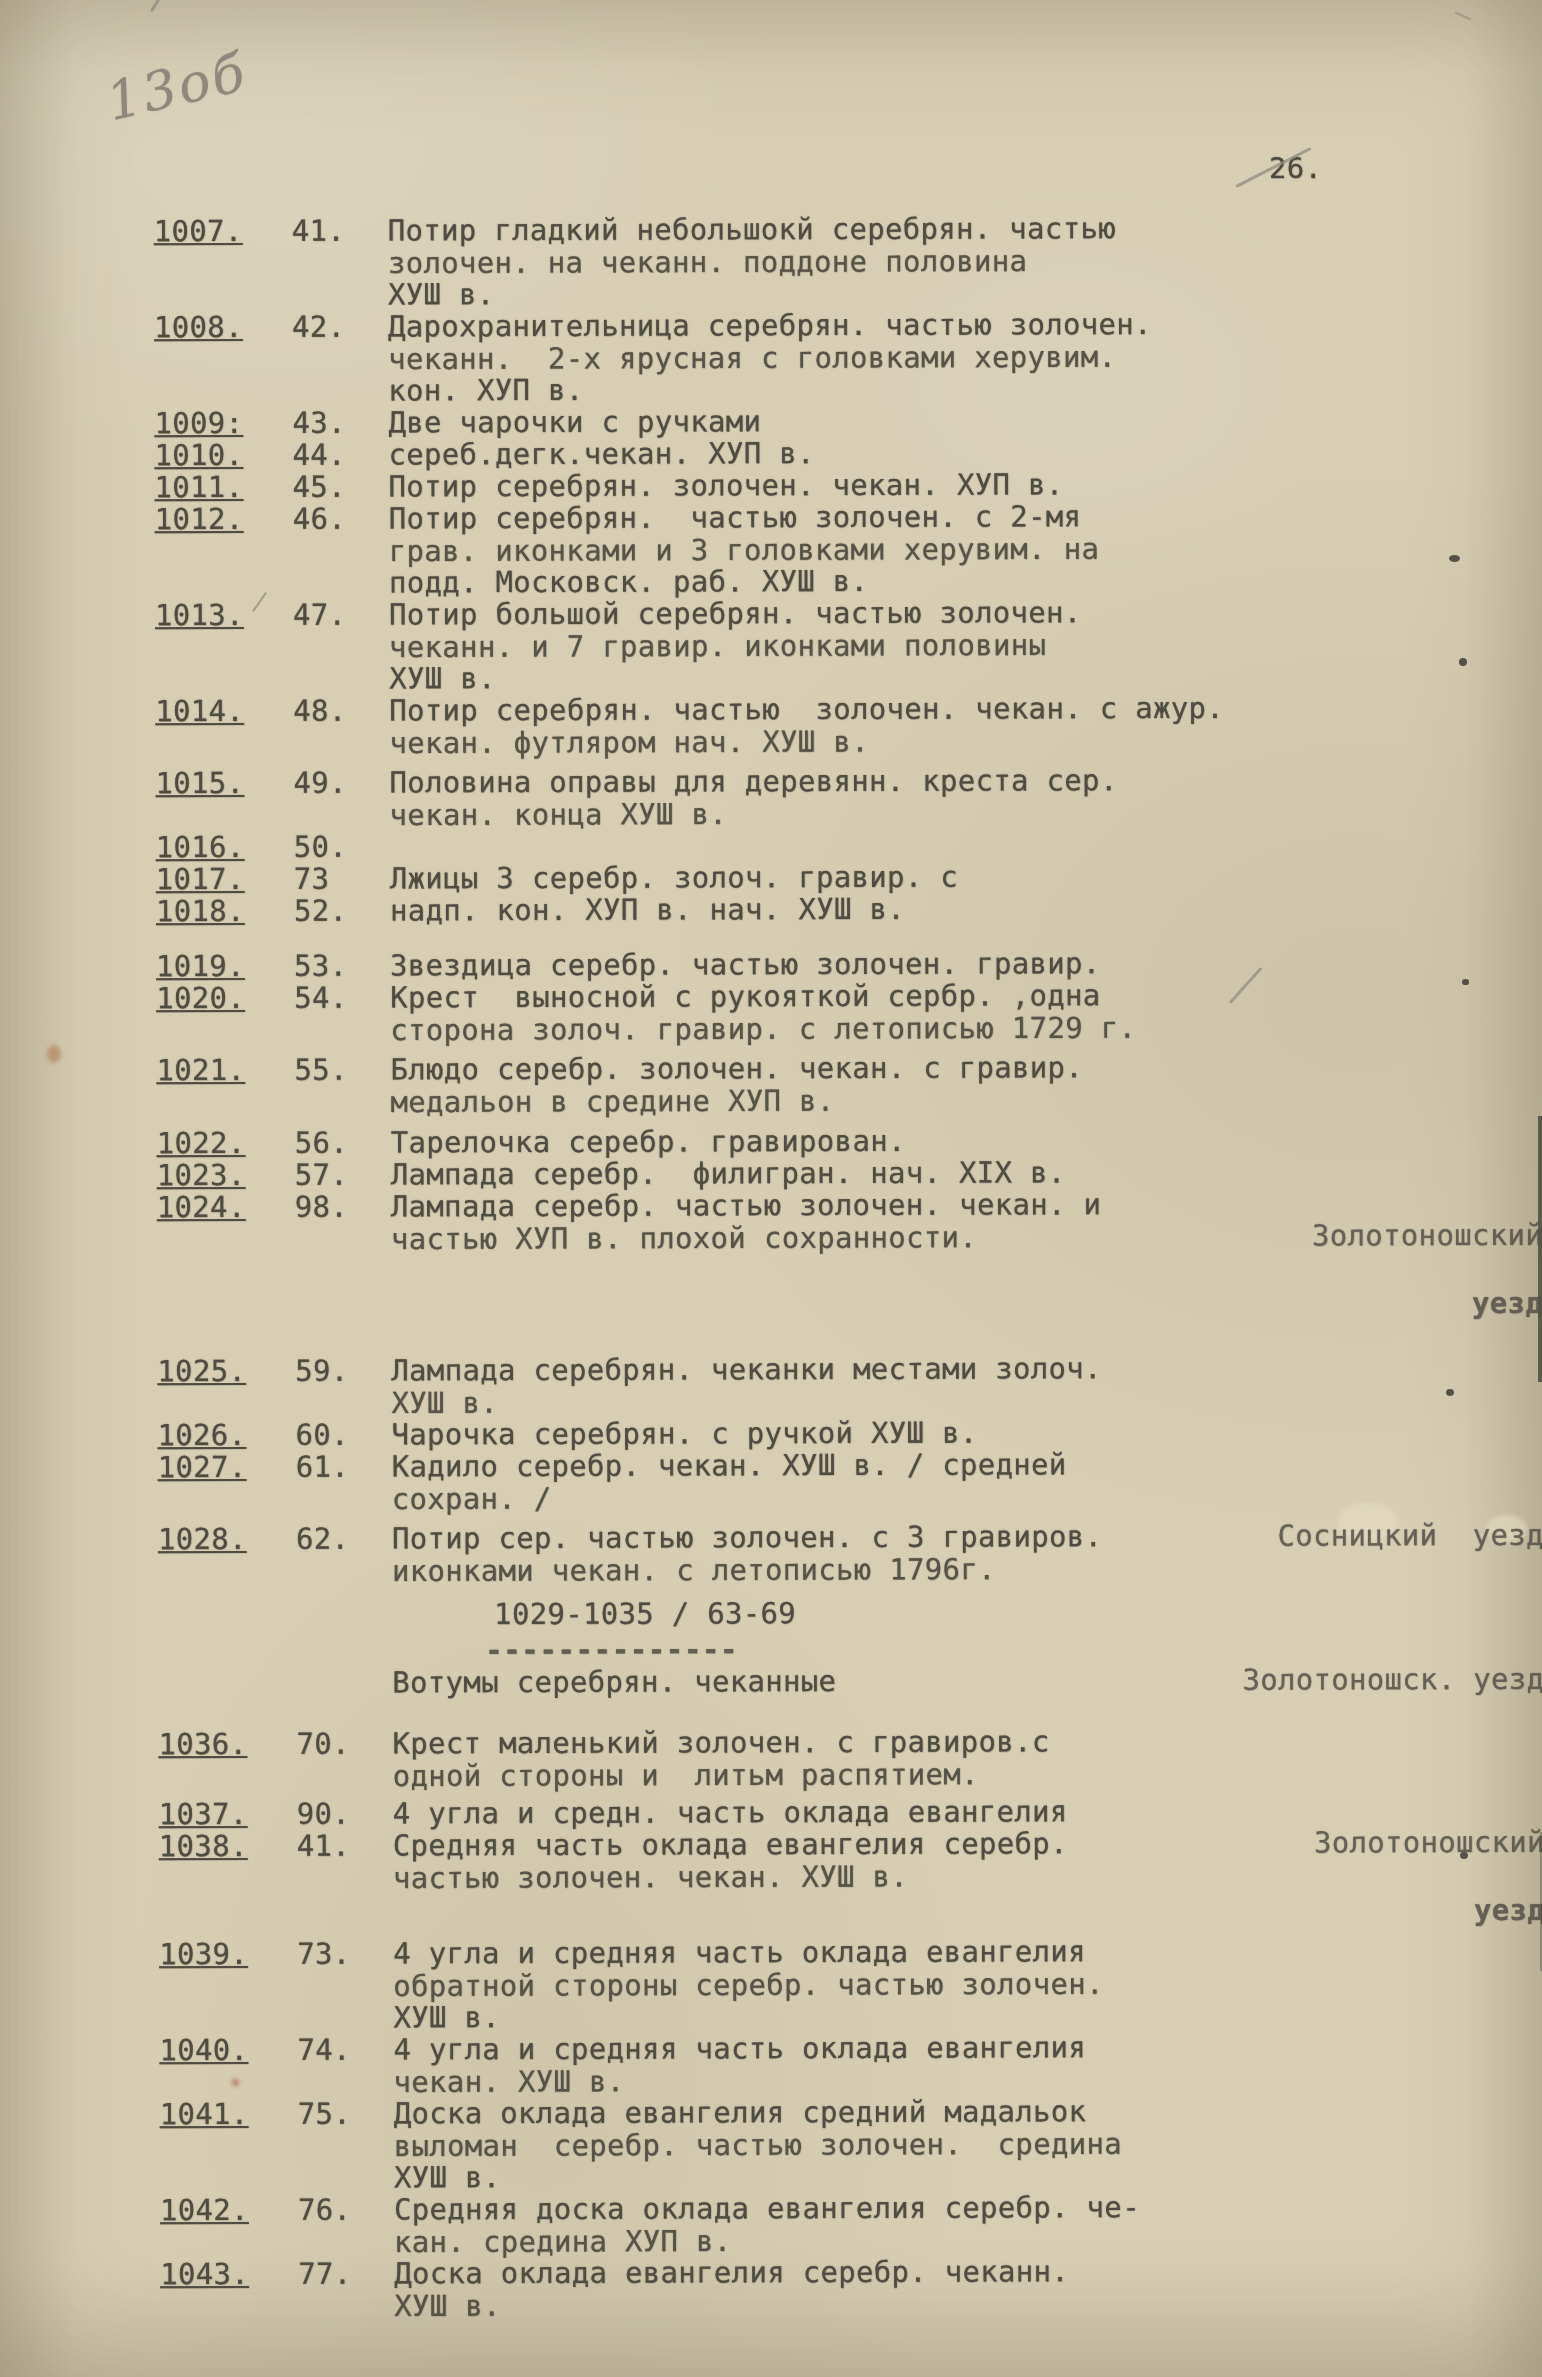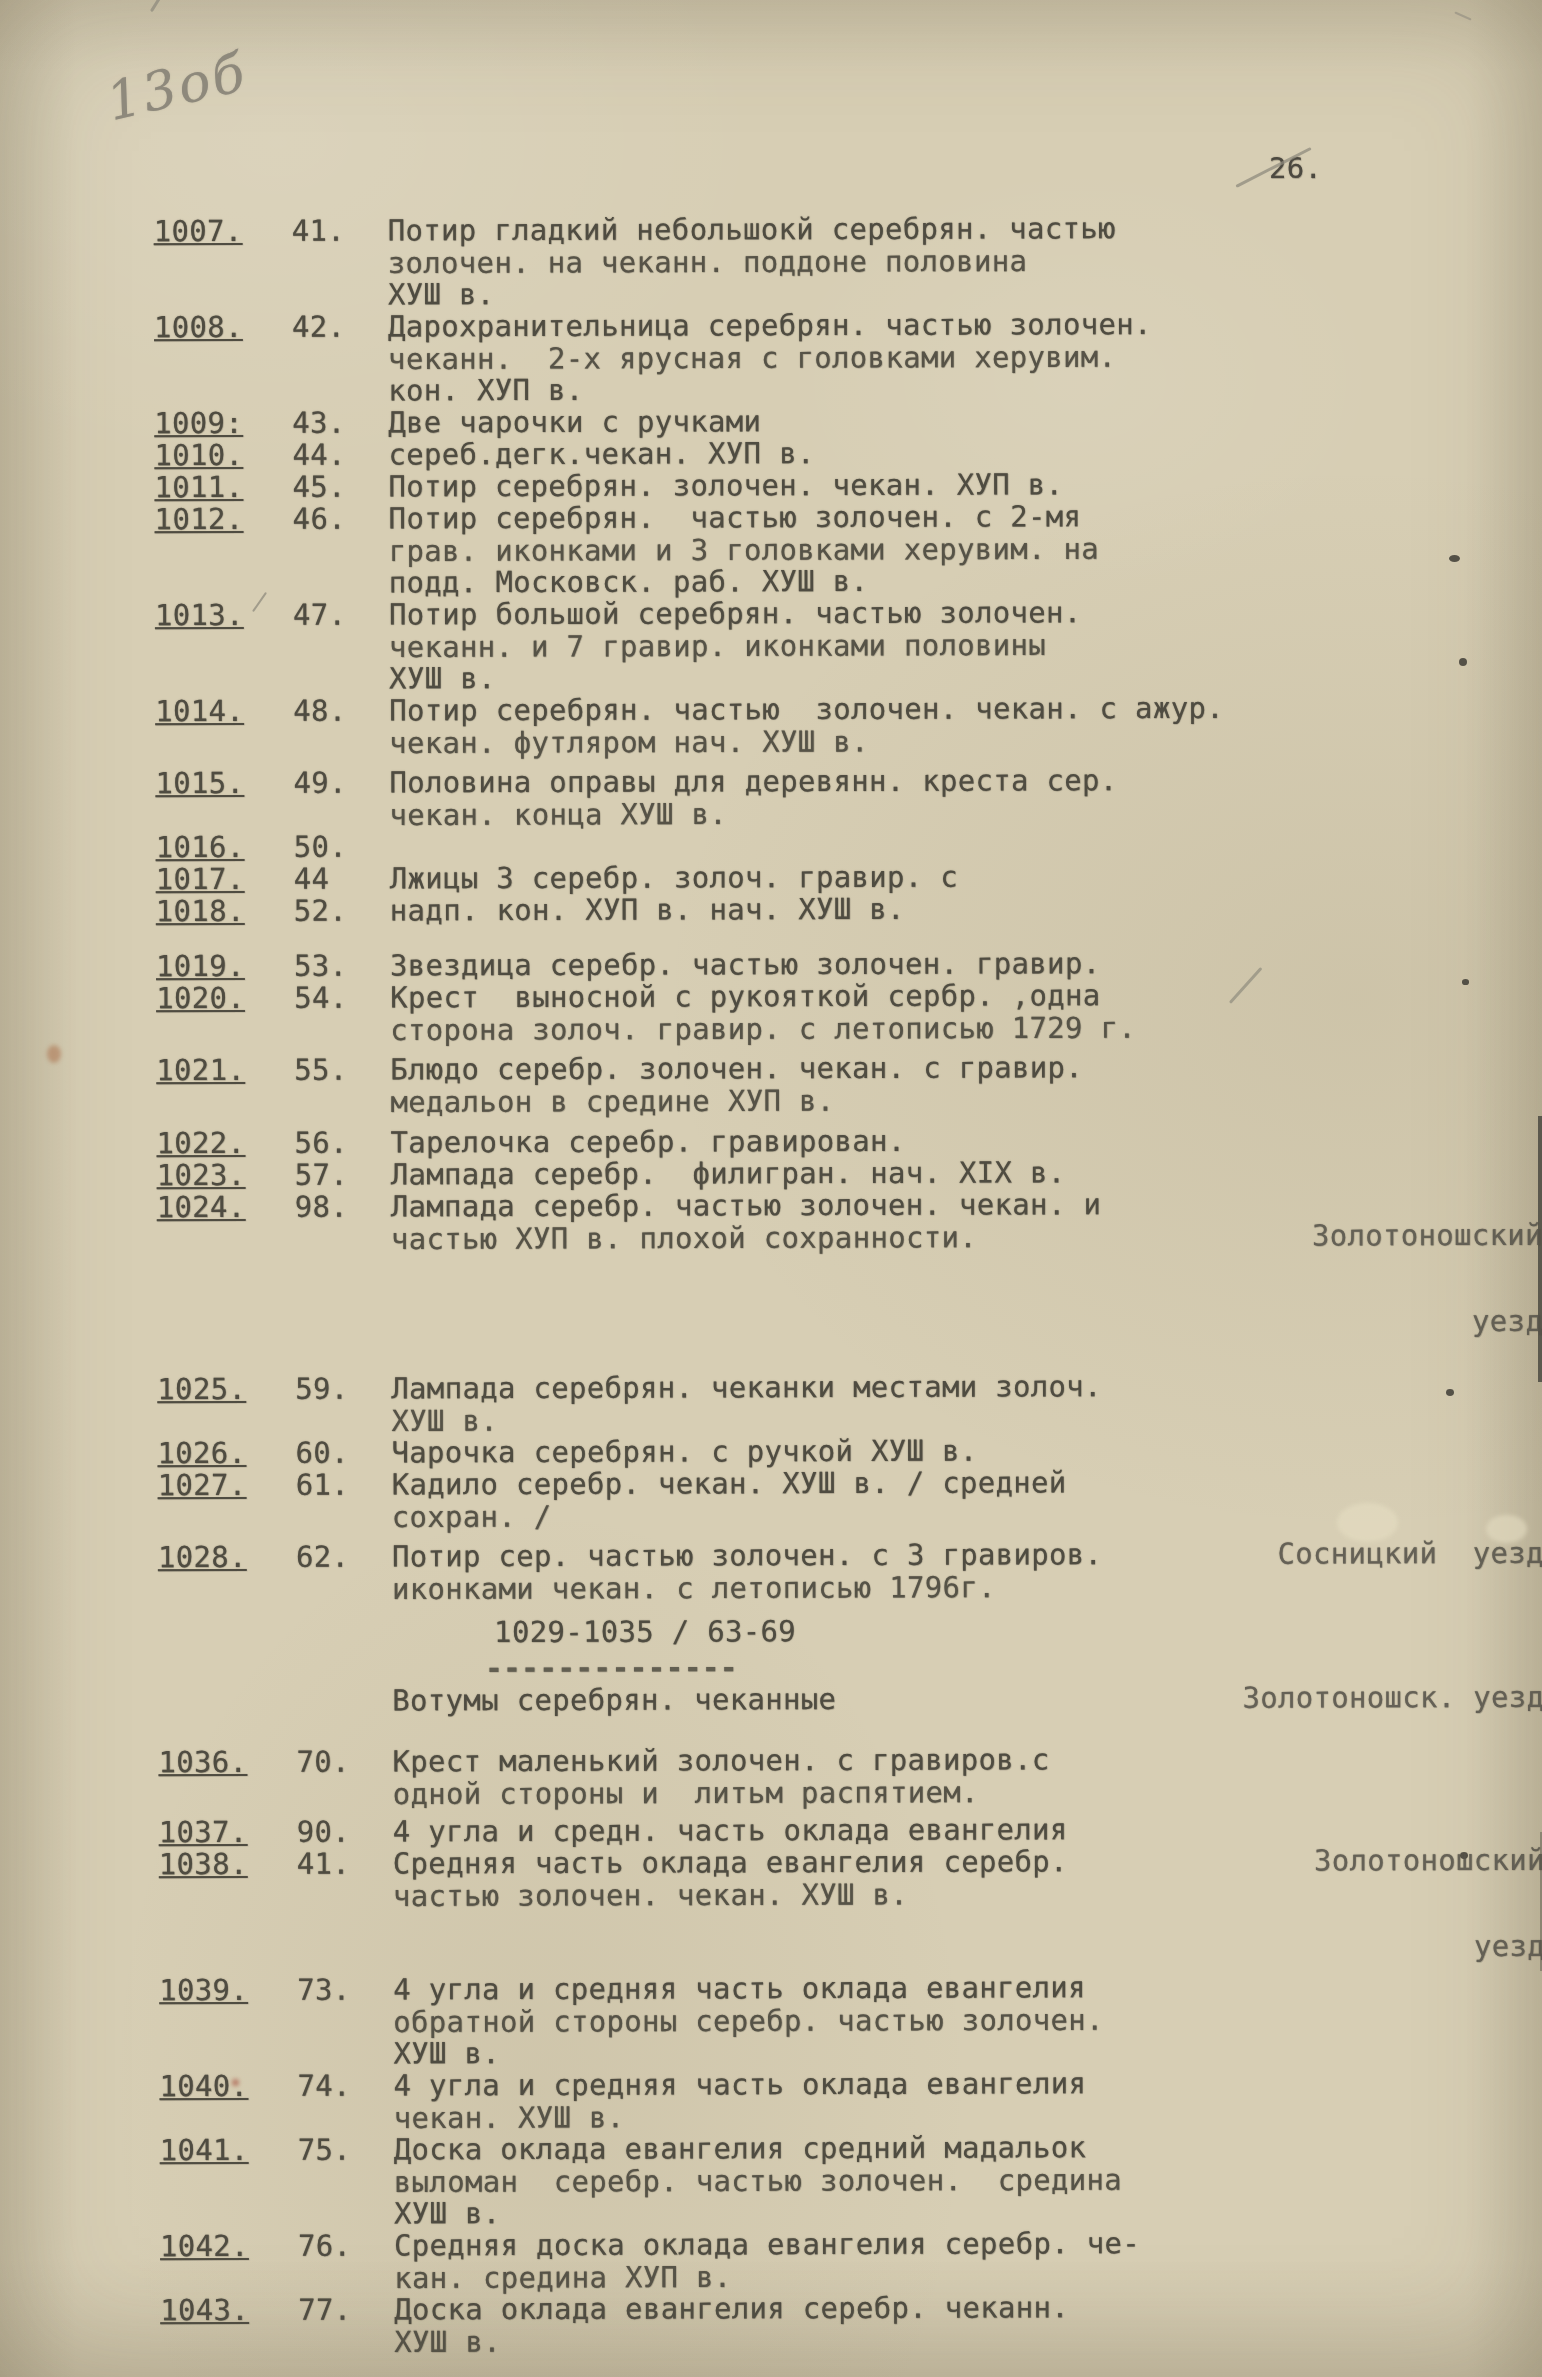--- a/index.html
+++ b/index.html
@@ -26,21 +26,21 @@
   }
   .content{position:absolute;left:157px;top:213px;width:1386px;transform:rotate(-.18deg);}
   .row{display:flex;align-items:flex-start;}
   .col-no{width:138px;flex:none;text-decoration:underline;}
   .col-sub{width:96px;flex:none;}
   .col-desc{width:849px;flex:none;}
   .col-ann{flex:1;min-width:0;color:#56534a;text-align:right;}
   .line{min-height:32px;}
   .col-desc .line:nth-child(2n){transform:translateY(0.6px);opacity:.94;}
   .col-ann .line{opacity:.88;}
-  .ann-line-2{padding-left:82px;margin-top:54px;}
+  .ann-line-2{padding-left:82px;margin-top:36px;font-weight:bold;}
   .group-row .col-desc{padding-left:102px;}
   .dashes-row .col-desc{padding-left:93px;letter-spacing:0.6px;font-weight:bold;opacity:.85;}
   .section-row{}
   
   .handwritten{
     position:absolute;left:106px;top:56px;
     font-family:"DejaVu Serif","Liberation Serif",serif;
     font-style:italic;font-size:53px;letter-spacing:2.5px;
     color:#8e897c;transform:rotate(-13deg);
     text-shadow:0 0 1.3px rgba(140,135,122,.5);
@@ -126,21 +126,21 @@
     <div class="col-sub">49.</div>
     <div class="col-desc"><div class="line">Половина оправы для деревянн. креста сер.</div><div class="line">чекан. конца ХУШ в.</div></div>
     <div class="col-ann"></div>
   </div><div class="row">
     <div class="col-no">1016.</div>
     <div class="col-sub">50.</div>
     <div class="col-desc"><div class="line"></div></div>
     <div class="col-ann"></div>
   </div><div class="row">
     <div class="col-no">1017.</div>
-    <div class="col-sub">44</div>
+    <div class="col-sub">73</div>
     <div class="col-desc"><div class="line">Лжицы 3 серебр. золоч. гравир. с</div></div>
     <div class="col-ann"></div>
   </div><div class="row">
     <div class="col-no">1018.</div>
     <div class="col-sub">52.</div>
     <div class="col-desc"><div class="line">надп. кон. ХУП в. нач. ХУШ в.</div></div>
     <div class="col-ann"></div>
   </div><div class="row" style="margin-top: 23px;">
     <div class="col-no">1019.</div>
     <div class="col-sub">53.</div>

